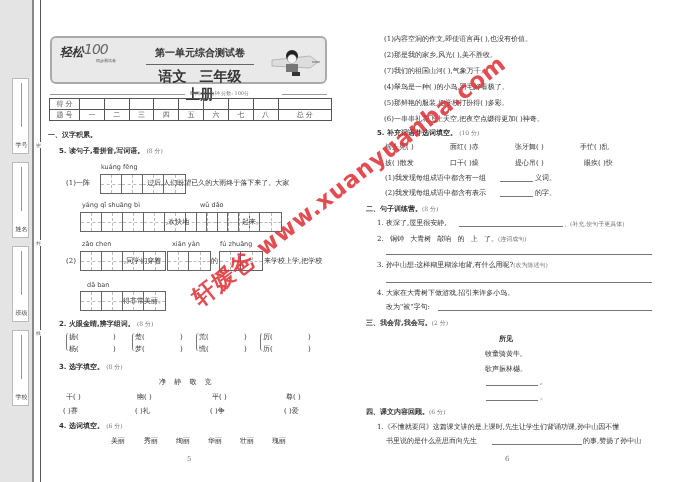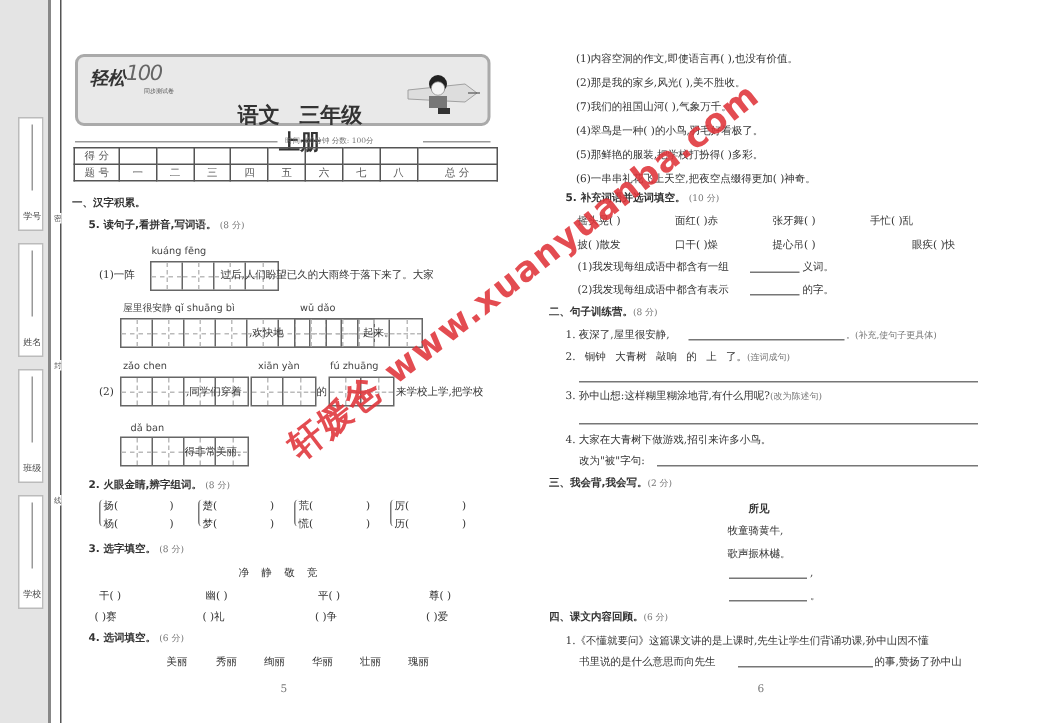--- a/index.html
+++ b/index.html
@@ -76,20 +76,21 @@
 </div>
 <div class="cut-line"></div>
 <span class="cut-char" style="top:142px">密</span>
 <span class="cut-char" style="top:240px">封</span>
 <span class="cut-char" style="top:330px">线</span>
 
 <div class="banner">
   <span class="logo">轻松</span>
   <span class="logo-100">100</span>
   <span class="logo-sub">同步测试卷</span>
+  <div class="banner-title">第一单元综合测试卷</div>
   <div class="banner-sub">语文 三年级 上册</div>
   <svg class="mascot" viewBox="0 0 52 34">
     <polygon points="2,14 40,10 48,16 40,22 2,20" fill="#ddd" stroke="#999" stroke-width="0.6"></polygon>
     <circle cx="22" cy="10" r="6" fill="#222"></circle>
     <circle cx="22" cy="13" r="4.5" fill="#f5f5f5" stroke="#888" stroke-width="0.5"></circle>
     <rect x="16" y="18" width="12" height="8" fill="#777"></rect>
     <rect x="22" y="26" width="8" height="4" fill="#333"></rect>
     <line x1="42" y1="16" x2="50" y2="16" stroke="#555" stroke-width="0.8"></line>
   </svg>
 </div>
@@ -137,21 +138,21 @@
 <span class="py" style="left:101px;top:163px">kuáng fēng</span>
 <span class="t" style="left:66px;top:179px">(1)一阵</span>
 <div class="grid" style="left:100px;top:174px">
     <div class="cell"></div>
     <div class="cell"></div>
     <div class="cell"></div>
     <div class="cell"></div>
   </div>
 <span class="t" style="left:147px;top:179px">过后,人们盼望已久的大雨终于落下来了。大家</span>
 
-<span class="py" style="left:82px;top:201px">屋里很安静  qǐ  shuāng  bì</span>
+<span class="py" style="left:82px;top:201px">yáng  qǐ  shuāng  bì</span>
 <div class="grid" style="left:80px;top:212px">
     <div class="cell"></div>
     <div class="cell"></div>
     <div class="cell"></div>
     <div class="cell"></div>
     <div class="cell"></div>
     <div class="cell"></div>
     <div class="cell"></div>
     <div class="cell"></div>
   </div>
@@ -255,21 +256,21 @@
 <div class="t" style="left:377px;top:128px">
   <span class="h">5. 补充词语并选词填空。</span> <span class="muted">(10 分)</span>
 </div>
 <span class="t" style="left:385px;top:143px">摇头晃(        )</span>
 <span class="t" style="left:450px;top:143px">面红(        )赤</span>
 <span class="t" style="left:515px;top:143px">张牙舞(        )</span>
 <span class="t" style="left:580px;top:143px">手忙(        )乱</span>
 <span class="t" style="left:385px;top:159px">披(        )散发</span>
 <span class="t" style="left:450px;top:159px">口干(        )燥</span>
 <span class="t" style="left:515px;top:159px">提心吊(        )</span>
-<span class="t" style="left:608px;top:159px">眼疾(        )快</span>
+<span class="t" style="left:584px;top:159px">眼疾(        )快</span>
 <span class="t" style="left:385px;top:174px">(1)我发现每组成语中都含有一组</span>
 <div class="uline" style="left:500px;top:181px;width:33px"></div>
 <span class="t" style="left:535px;top:174px">义词。</span>
 <span class="t" style="left:385px;top:189px">(2)我发现每组成语中都含有表示</span>
 <div class="uline" style="left:500px;top:196px;width:33px"></div>
 <span class="t" style="left:535px;top:189px">的字。</span>
 
 <div class="t" style="left:366px;top:204px">
   <span class="h">二、句子训练营。</span><span class="muted">(8 分)</span>
 </div>

